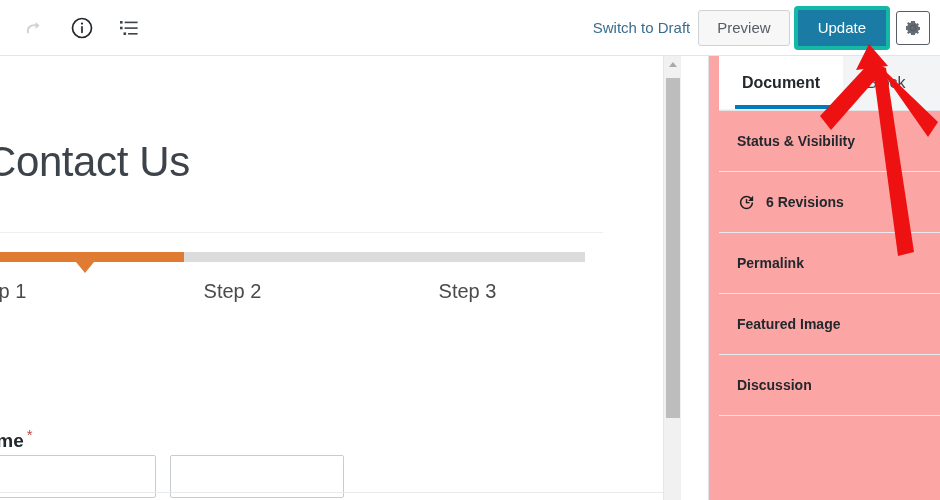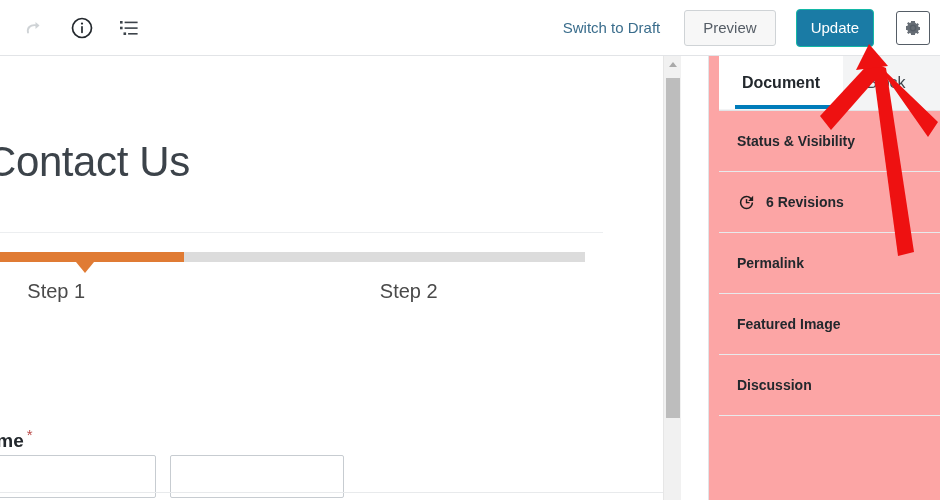--- a/index.html
+++ b/index.html
@@ -15,33 +15,33 @@
     position:absolute;left:0;top:0;width:940px;height:56px;
     background:#ffffff;border-bottom:1px solid #e2e4e7;box-sizing:border-box;
   }
   .hdr-left{position:absolute;left:14px;top:0;height:55px;display:flex;align-items:center;gap:8px;}
   .ibtn{
     width:40px;height:40px;display:flex;align-items:center;justify-content:center;
     background:transparent;border:none;cursor:pointer;border-radius:2px;
   }
   .ibtn svg{display:block;}
 
-  .hdr-right{position:absolute;right:0;top:0;height:55px;display:flex;align-items:center;gap:20px;padding-right:10px;}
+  .hdr-right{position:absolute;right:0;top:0;height:55px;display:flex;align-items:center;gap:4px;padding-right:10px;}
   .switch-draft{
     color:#3a6d8c;font-size:15px;cursor:pointer;white-space:nowrap;
     padding:6px 4px;
   }
   .preview-btn{
     background:#f7f7f7;border:1px solid #cfd3d6;border-radius:3px;
     color:#555d66;font-size:15px;padding:8px 18px;cursor:pointer;line-height:1.2;
     font-family:"Liberation Sans",sans-serif;
   }
   .update-btn{
-    background:#1a7ba5;border:1px solid #14b8a6;border-radius:4px;
-    color:#ffffff;font-size:15px;padding:9px 14px;cursor:pointer;line-height:1.2;
+    background:#1a7ba5;border:4px solid #14b8a6;border-radius:4px;
+    color:#ffffff;font-size:15px;padding:9px 20px;cursor:pointer;line-height:1.2;
     font-family:"Liberation Sans",sans-serif;
   }
   .gear-btn{
     width:34px;height:34px;border:1px solid #555d66;border-radius:3px;
     background:#fff;display:flex;align-items:center;justify-content:center;
     margin-left:2px;cursor:pointer;box-sizing:border-box;
   }
 
   
   .canvas{
@@ -178,20 +178,21 @@
 
     <div class="progress-wrap">
       <div class="progress-track"></div>
       <div class="progress-fill"></div>
       <div class="progress-caret"></div>
     </div>
 
     <div class="steps">
       <div class="step">Step 1</div>
       <div class="step">Step 2</div>
+      <div class="step">Step 3</div>
     </div>
 
     <div class="field-label">
       <span>Name</span><span class="req">*</span>
     </div>
 
     <input class="inp inp-first" type="text" value="" style="">
     <input class="inp inp-last" type="text" value="" style="">
 
     <div class="canvas-bottom"></div>

